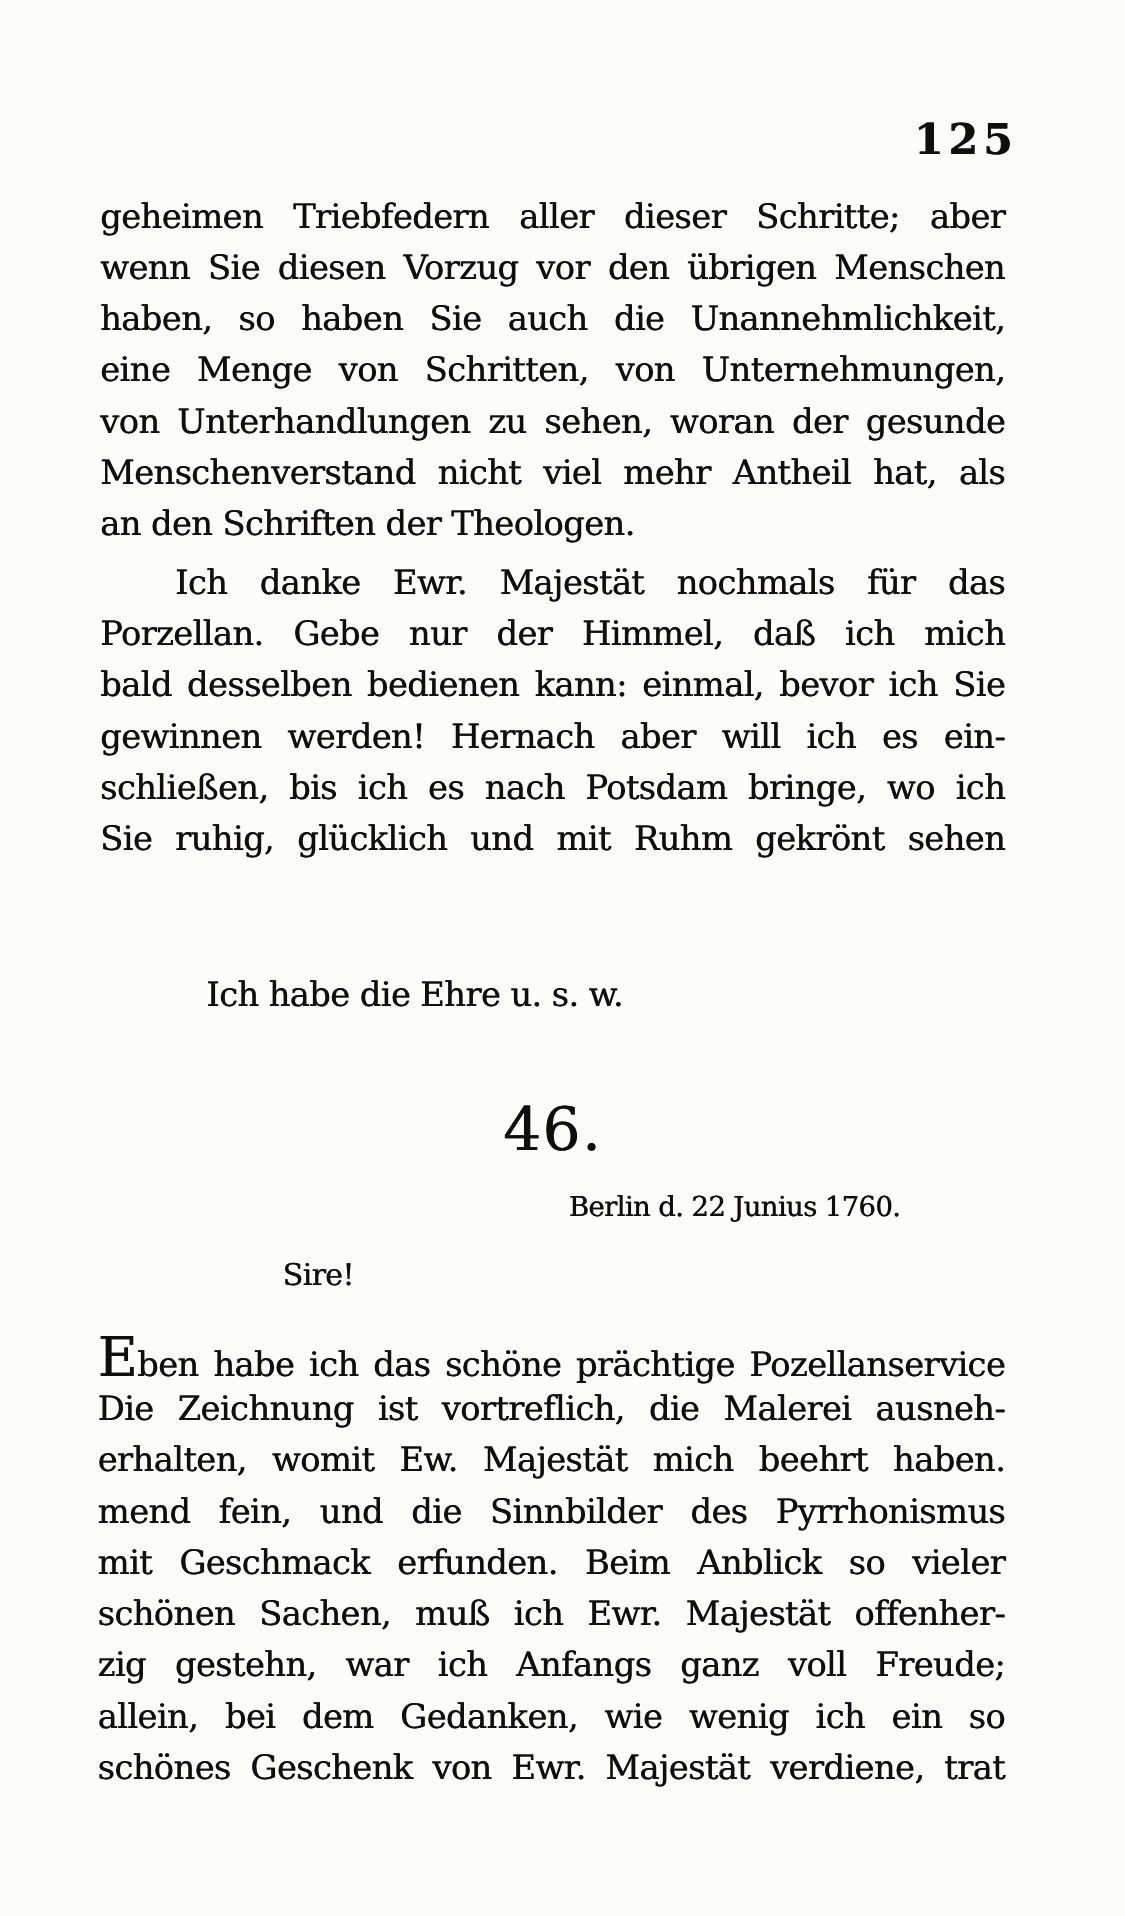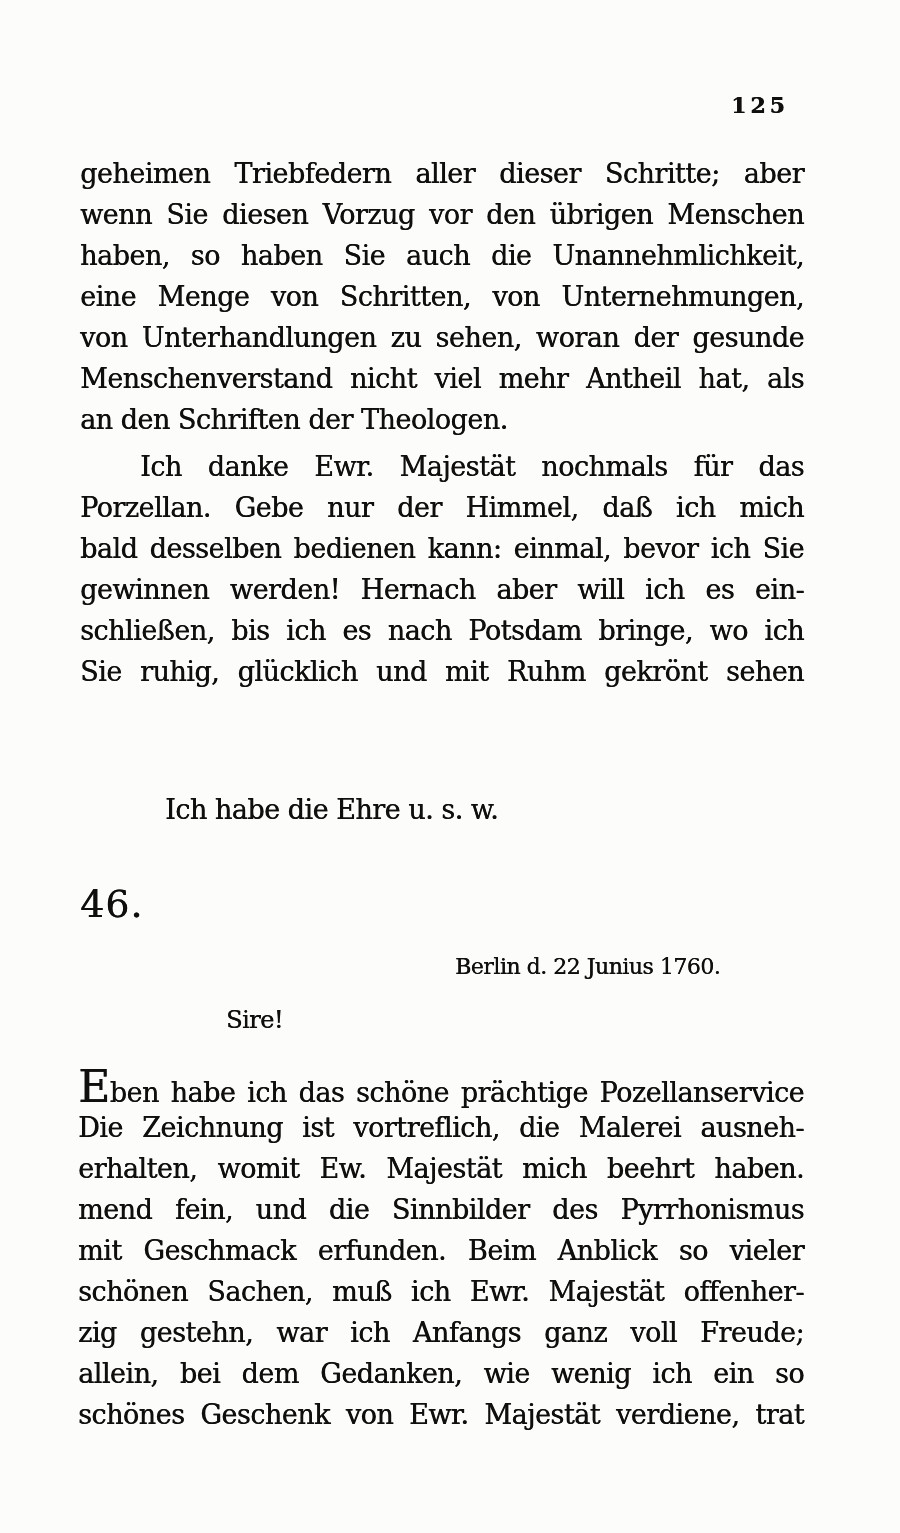--- a/index.html
+++ b/index.html
@@ -12,21 +12,21 @@
     overflow:hidden;
   }
   .page{position:absolute;inset:0;}
   .txt{
     font-weight:normal;
     letter-spacing:-0.5px;
     text-shadow:0.4px 0 0 currentColor;
   }
   .page-number{
     position:absolute;top:92px;left:731px;
-    font-size:22px;font-weight:bold;
+    font-size:34px;font-weight:bold;
     letter-spacing:4px;
     text-shadow:0.5px 0 0 currentColor;
   }
   .para{position:absolute;width:724px;left:80px;}
   .p1{top:153px;}
   .p2{top:446px;}
   .p3{top:1066px;left:78px;width:726px;}
   .line{
     height:41px;line-height:41px;
     font-size:27px;
@@ -36,25 +36,26 @@
   .jline{text-align-last:justify;}
   .lline{text-align:left;text-align-last:left;}
   .indent{text-indent:60px;}
   .initial{
     font-size:44px;
     line-height:41px;
     vertical-align:baseline;
   }
   .closing{
     position:absolute;top:776px;left:165px;
-    font-size:27px;line-height:41px;margin-top:13px;
+    font-size:27px;line-height:41px;
   }
   .sec-num{
     position:absolute;top:880px;left:80px;width:724px;
-    font-size:38px;line-height:48px;
+    text-align:center;
+    font-size:48px;line-height:48px;
     letter-spacing:1px;
   }
   .dateline{
     position:absolute;top:950px;left:455px;
     font-size:22px;line-height:34px;
   }
   .salutation{
     position:absolute;top:996px;left:226px;
     font-size:24px;line-height:48px;
   }

